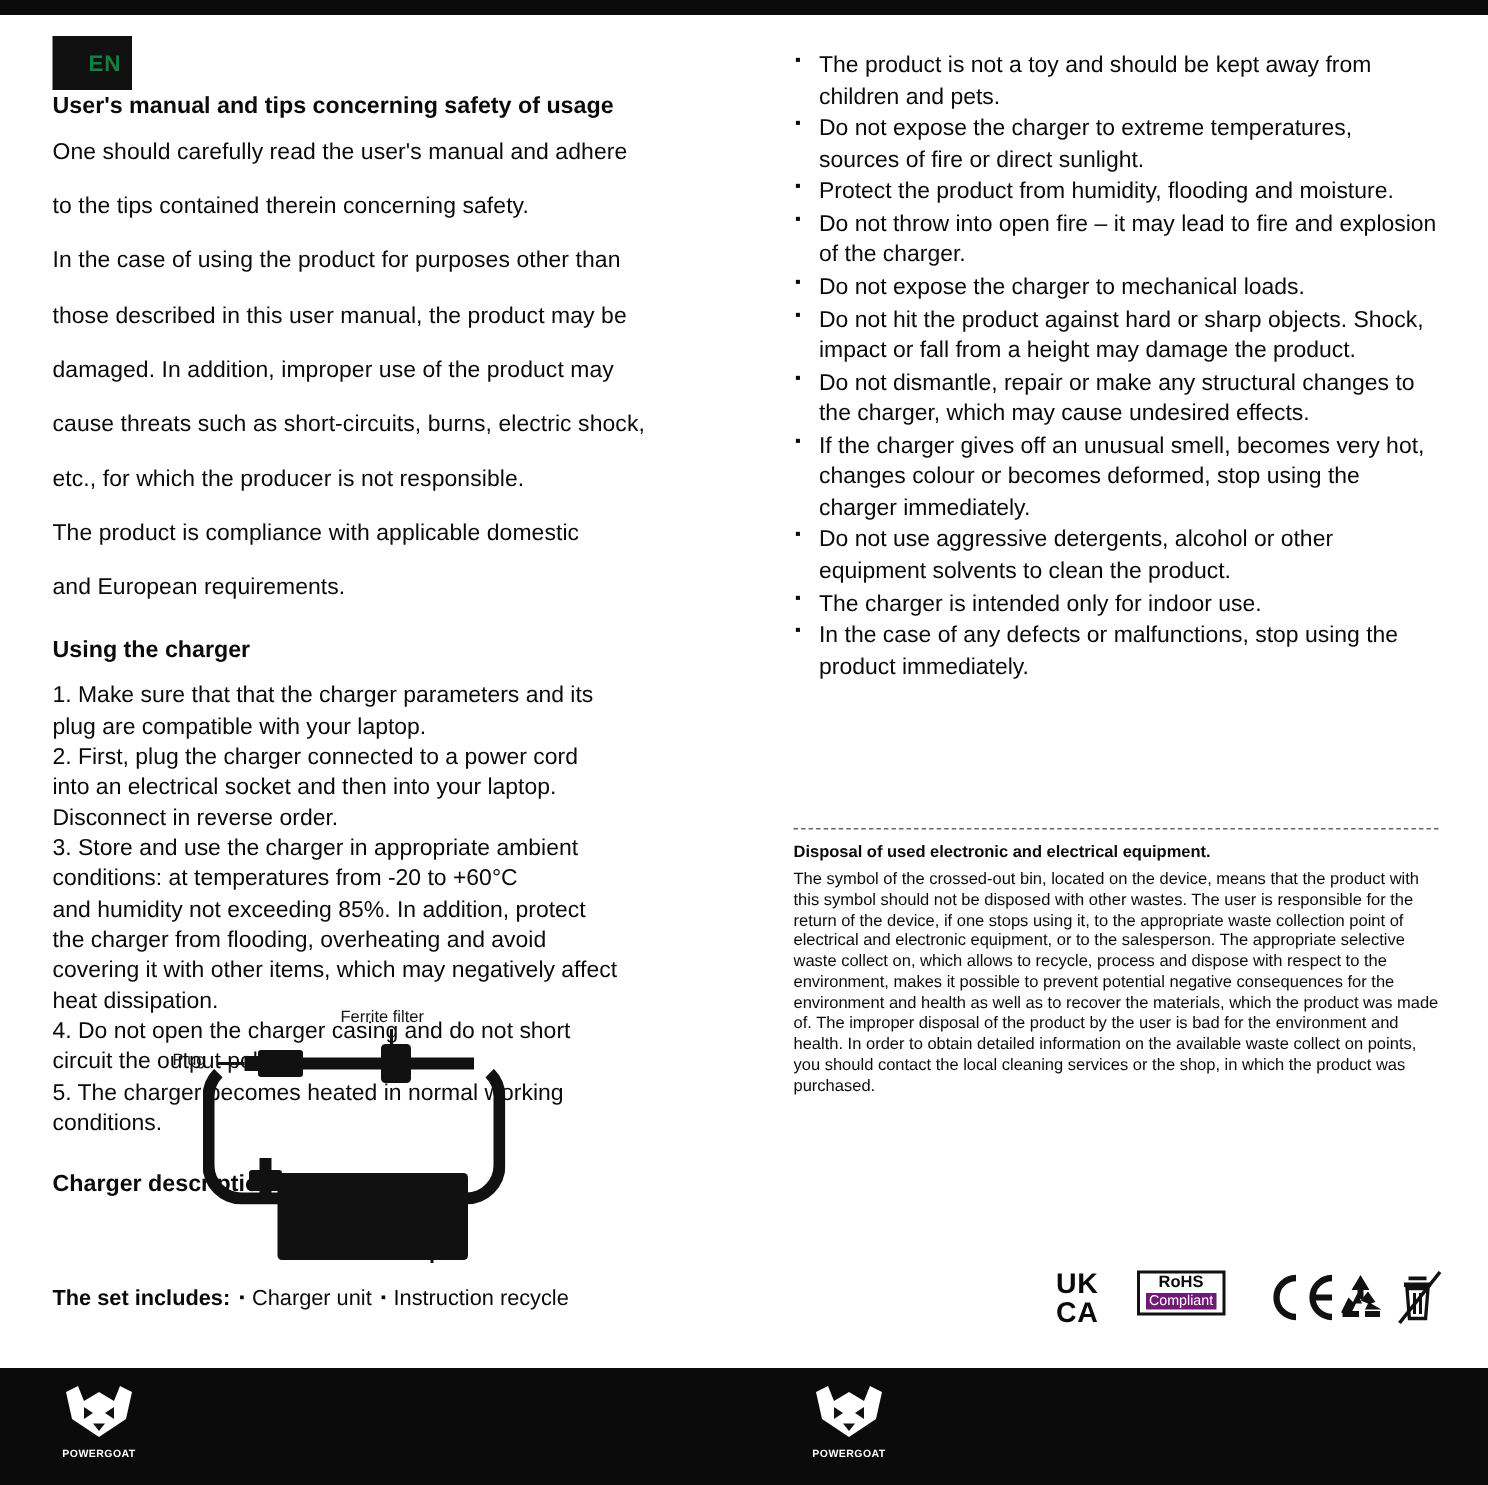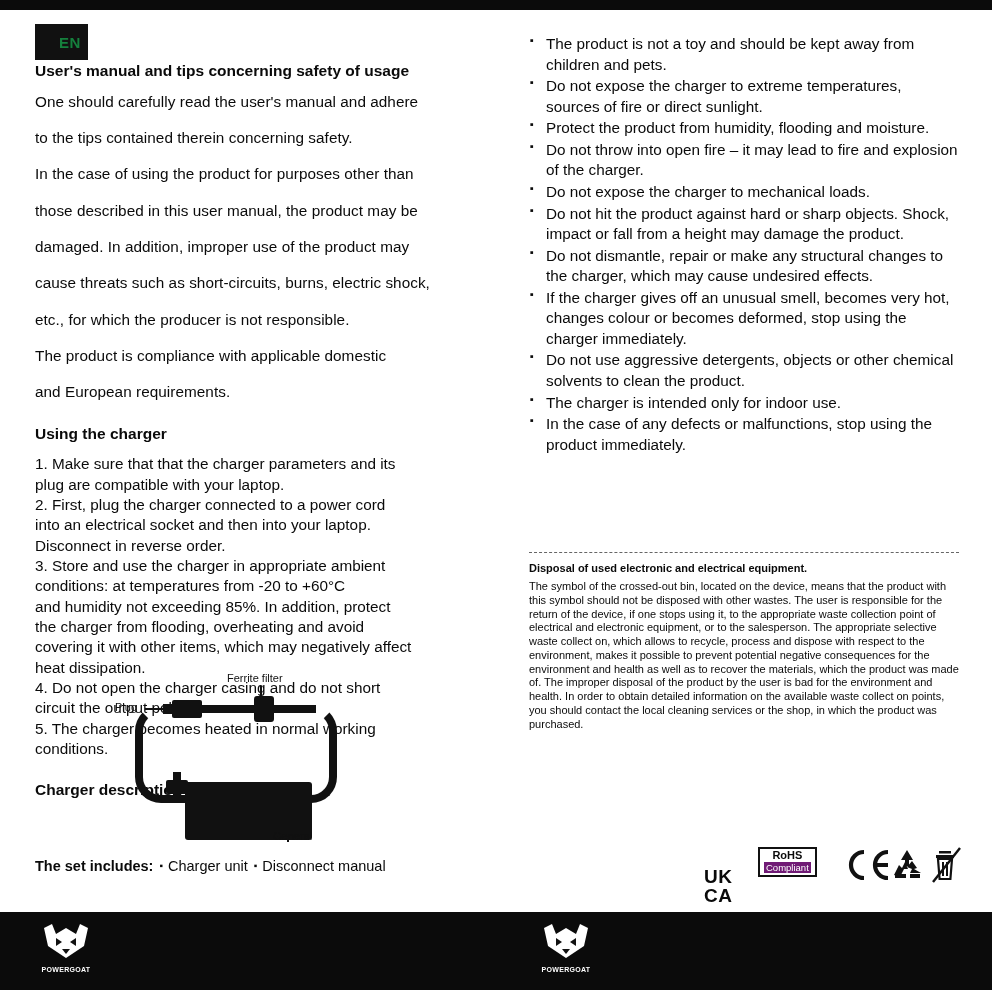--- a/index.html
+++ b/index.html
@@ -164,21 +164,20 @@
     width: 262px;
     height: 48px;
   }
   .ukca {
     position: absolute;
     left: 4px; top: 3px;
     font-size: 19px;
     font-weight: bold;
     line-height: 0.98;
     letter-spacing: 0.5px;
-    margin-top: 20px;
   }
   .rohs {
     position: absolute;
     left: 58px; top: 2px;
     border: 2px solid #111;
     padding: 1px 4px 2px 4px;
     text-align: center;
   }
   .rohs .r1 { font-size: 11px; font-weight: bold; line-height: 1.0; }
   .rohs .r2 {
@@ -282,34 +281,34 @@
     <div style="position:absolute;left:138px;top:112px;width:8px;height:28px;background:#111;"></div>
     <div class="plug-body" style="left:131px; top:120px; width:22px; height:14px; border-radius:2px;"></div>
 
     <div class="brick" style="left:150px; top:122px; width:127px; height:58px;"></div>
 
     <div style="position:absolute;left:252px;top:160px;width:1.5px;height:22px;background:#111;"></div>
     <div class="dg-label" style="left:238px; top:170px;">General</div>
   </div>
 
   <div class="set-includes">
-    <b>The set includes:</b><span class="sq"></span><span>Charger unit</span><span class="sq"></span><span>Disconnect manual</span>
+    <b>The set includes:</b><span class="sq"></span><span>Charger unit</span><span class="sq"></span><span>Instruction recycle</span>
   </div>
 
   <div class="col-right">
     <ul class="bullets">
       <li>The product is not a toy and should be kept away from children and pets.</li>
       <li>Do not expose the charger to extreme temperatures, sources of fire or direct sunlight.</li>
       <li>Protect the product from humidity, flooding and moisture.</li>
       <li>Do not throw into open fire – it may lead to fire and explosion of the charger.</li>
       <li>Do not expose the charger to mechanical loads.</li>
       <li>Do not hit the product against hard or sharp objects. Shock, impact or fall from a height may damage the product.</li>
       <li>Do not dismantle, repair or make any structural changes to the charger, which may cause undesired effects.</li>
       <li>If the charger gives off an unusual smell, becomes very hot, changes colour or becomes deformed, stop using the charger immediately.</li>
-      <li>Do not use aggressive detergents, objects or other chemical solvents to clean the product.</li>
+      <li>Do not use aggressive detergents, alcohol or other equipment solvents to clean the product.</li>
       <li>The charger is intended only for indoor use.</li>
       <li>In the case of any defects or malfunctions, stop using the product immediately.</li>
     </ul>
   </div>
 
   <div class="divider"></div>
 
   <div class="waste">
     <h3>Disposal of used electronic and electrical equipment.</h3>
     <p>The symbol of the crossed-out bin, located on the device, means that the product with this symbol should not be disposed with other wastes. The user is responsible for the return of the device, if one stops using it, to the appropriate waste collection point of electrical and electronic equipment, or to the salesperson. The appropriate selective waste collect on, which allows to recycle, process and dispose with respect to the environment, makes it possible to prevent potential negative consequences for the environment and health as well as to recover the materials, which the product was made of. The improper disposal of the product by the user is bad for the environment and health. In order to obtain detailed information on the available waste collect on points, you should contact the local cleaning services or the shop, in which the product was purchased.</p>

